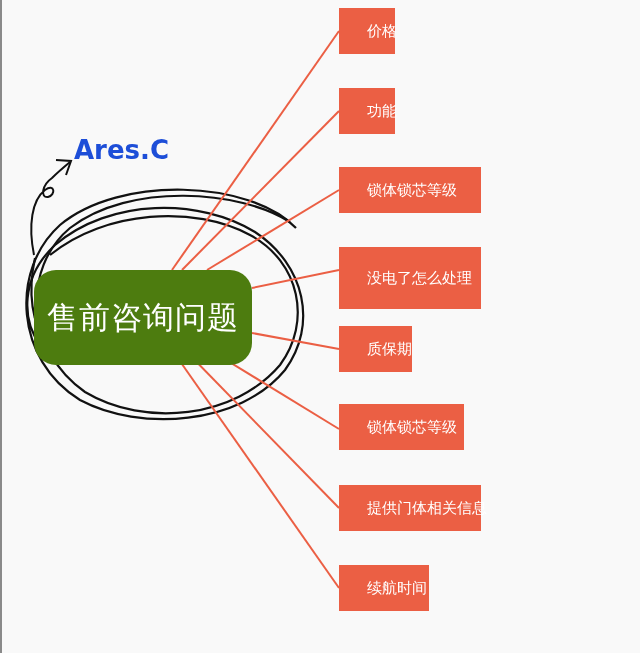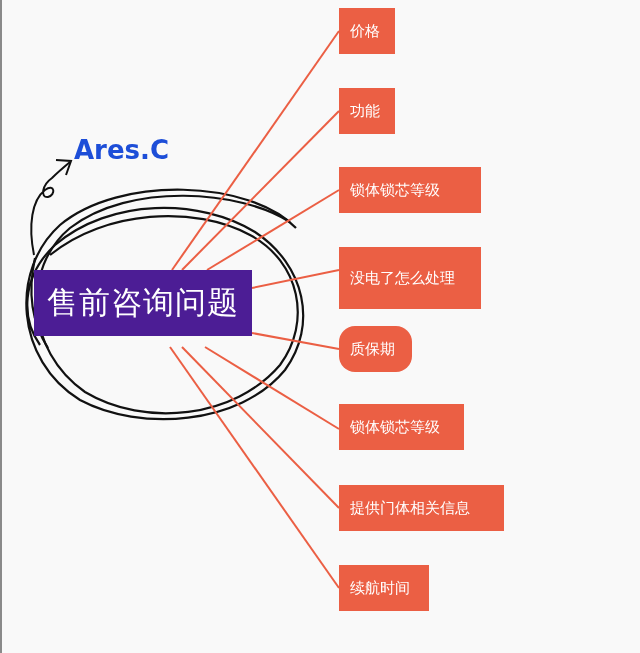--- a/index.html
+++ b/index.html
@@ -1,24 +1,24 @@
 <!DOCTYPE html>
 <html><head>
 <meta charset="utf-8">
 <style>
   html, body { margin:0; padding:0; }
   body { width:640px; height:653px; background:#f9f9f9; position:relative; overflow:hidden;
          font-family:"DejaVu Sans", "Liberation Sans", sans-serif; }
   .left-edge { position:absolute; left:0; top:0; width:2px; height:653px; background:#8a8a8a; }
   svg.canvas { position:absolute; left:0; top:0; }
   .node { position:absolute; background:#eb5f44; color:#ffffff; display:flex; align-items:center;
-          padding:0 11px; box-sizing:border-box; font-size:15px; white-space:nowrap; }
-  .center { position:absolute; left:34px; top:270px; width:218px; height:66px; background:#4c1d95;
+          padding:0 28px; box-sizing:border-box; font-size:15px; white-space:nowrap; }
+  .center { position:absolute; left:34px; top:270px; width:218px; height:95px; background:#4d7c0f;
             color:#fff; font-size:31px; display:flex; align-items:center; justify-content:center;
-            letter-spacing:1px; }
+            letter-spacing:1px;border-radius:22px; }
   .signature { position:absolute; left:74px; top:135px; font-size:26px; font-weight:bold; color:#1d4ed8;
                font-family:"DejaVu Sans", sans-serif; }
 </style>
 </head>
 <body>
 
 <div class="left-edge"></div>
 
 <svg class="canvas" width="640" height="653" viewBox="0 0 640 653">
 
@@ -46,16 +46,16 @@
 </svg>
 
 <div class="signature">Ares.C</div>
 
 <div class="center">售前咨询问题</div>
 
 <div class="node" style="left:339px;top:8px;height:46px;width:56px;">价格</div>
 <div class="node" style="left:339px;top:88px;height:46px;width:56px;">功能</div>
 <div class="node" style="left:339px;top:167px;height:46px;width:142px;">锁体锁芯等级</div>
 <div class="node" style="left:339px;top:247px;height:62px;width:142px;">没电了怎么处理</div>
-<div class="node" style="left:339px;top:326px;height:46px;width:73px;border-radius:16px;">质保期</div>
+<div class="node" style="left:339px;top:326px;height:46px;width:73px;">质保期</div>
 <div class="node" style="left:339px;top:404px;height:46px;width:125px;">锁体锁芯等级</div>
-<div class="node" style="left:339px;top:485px;height:46px;width:165px;">提供门体相关信息</div>
+<div class="node" style="left:339px;top:485px;height:46px;width:142px;">提供门体相关信息</div>
 <div class="node" style="left:339px;top:565px;height:46px;width:90px;font-family:Liberation Mono, monospace;">续航时间</div>
 
 </body></html>

